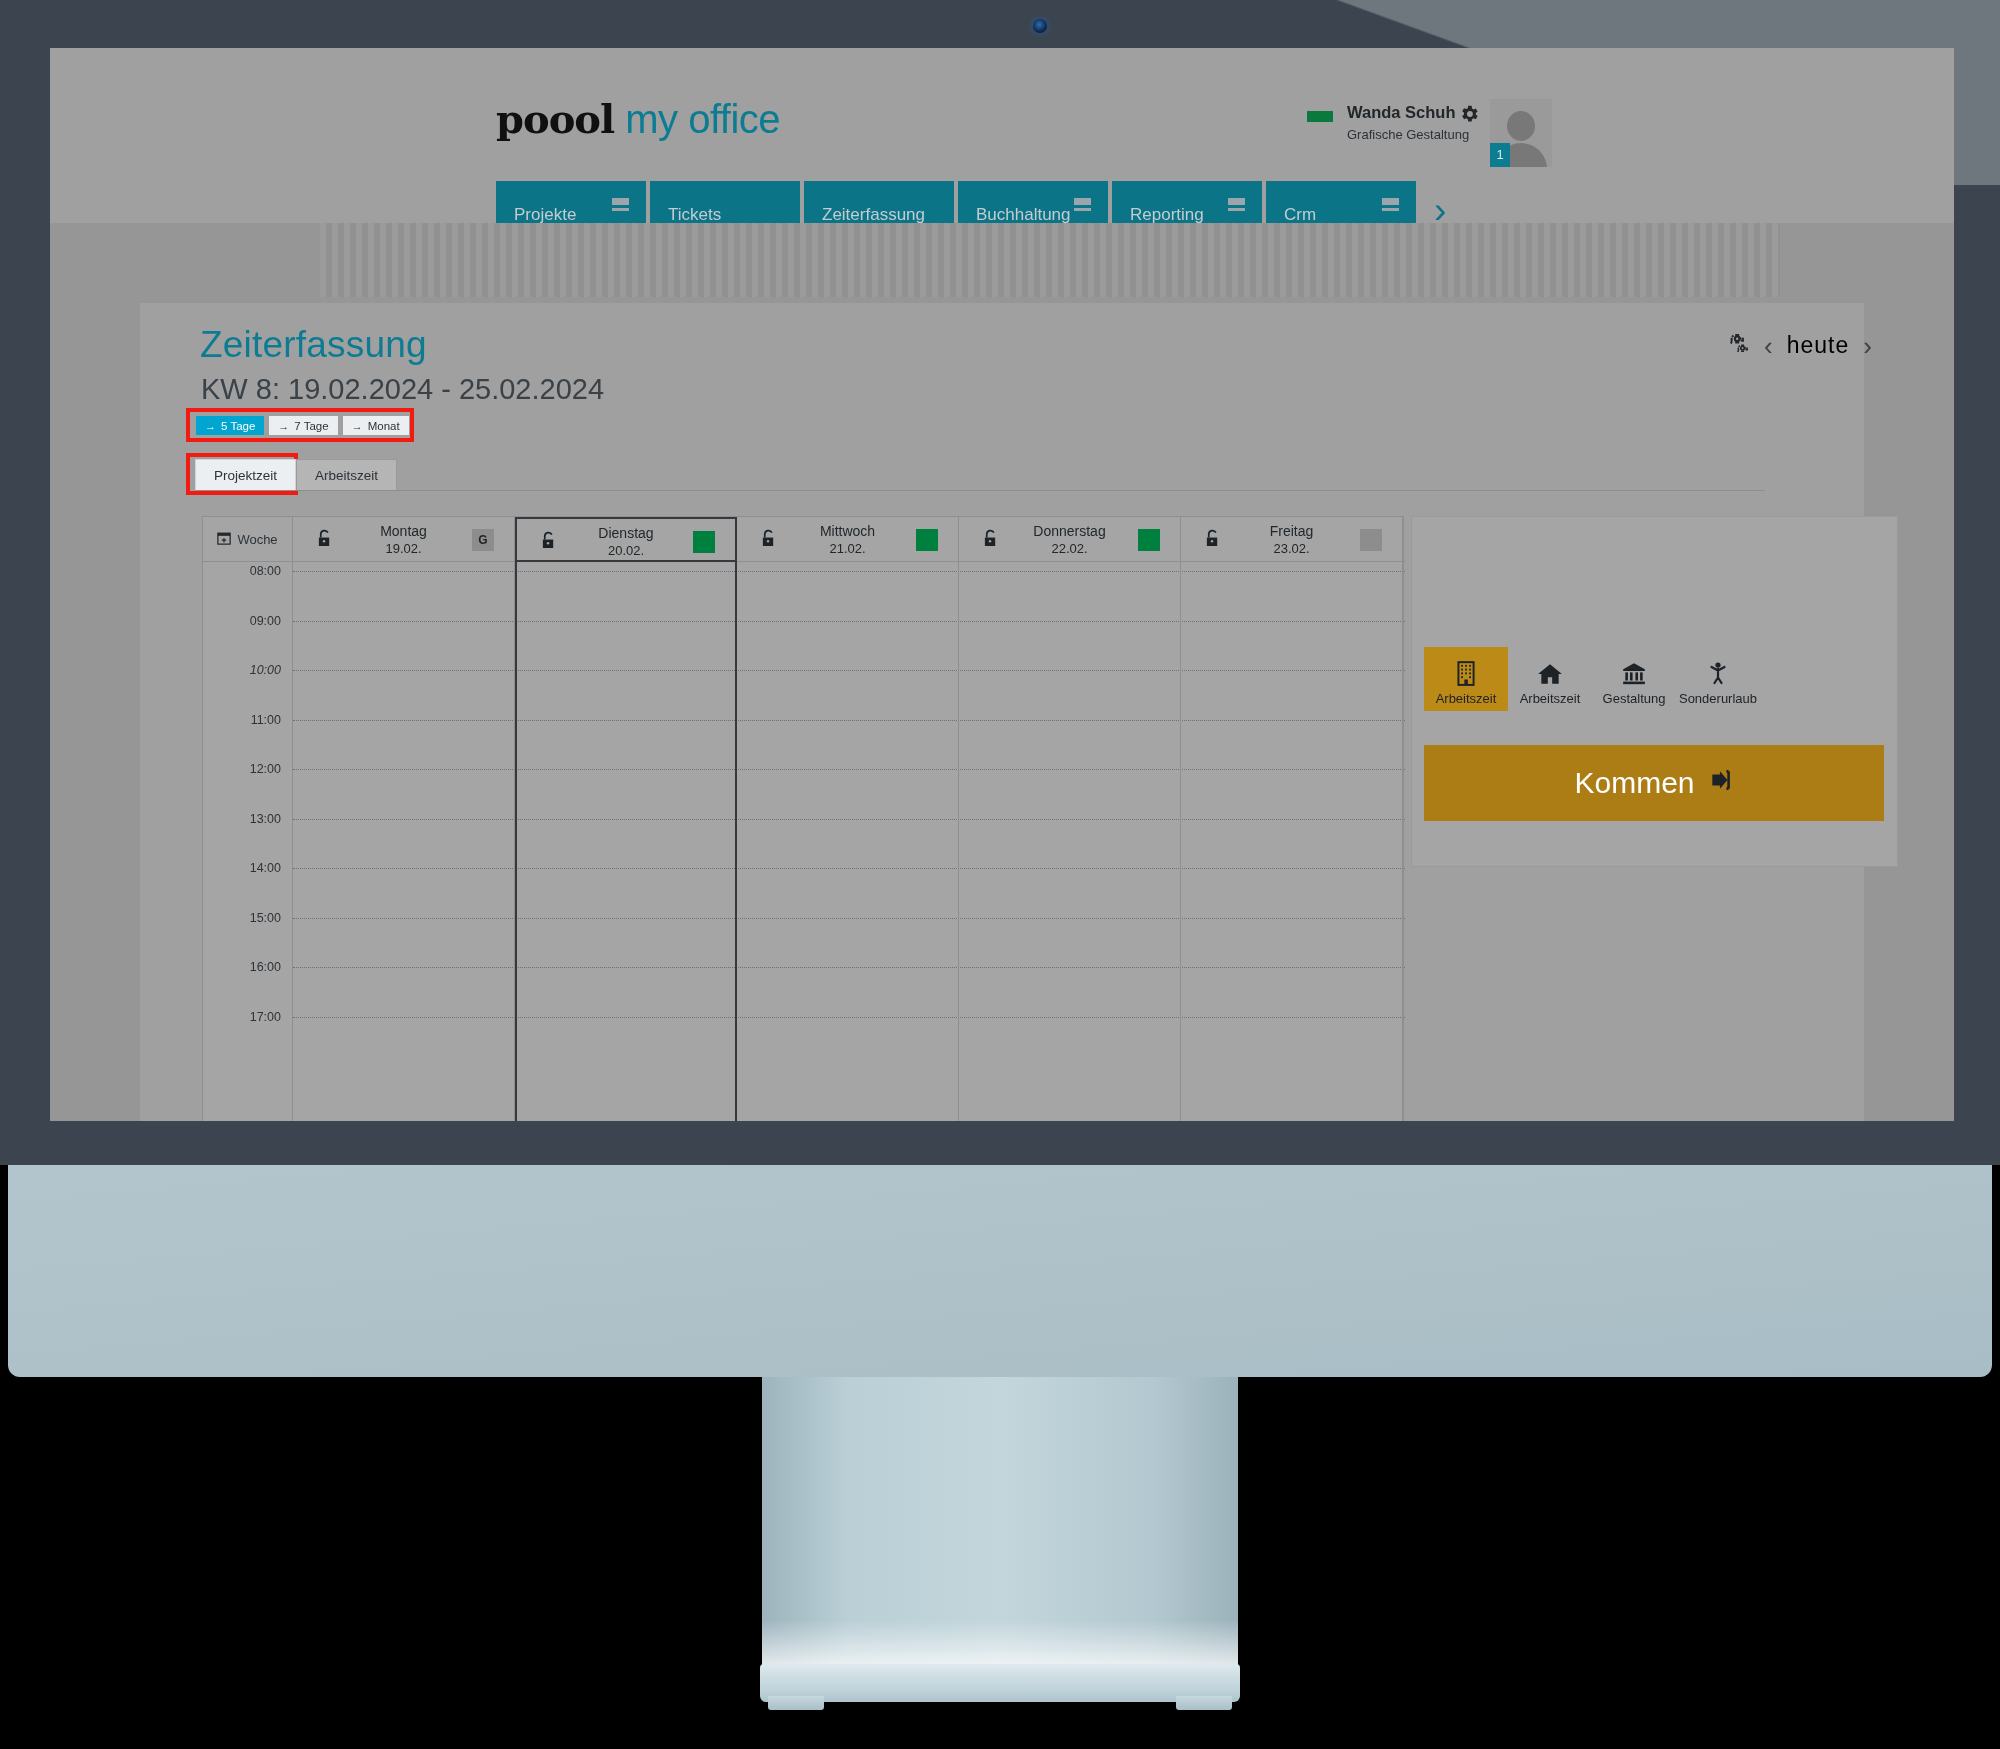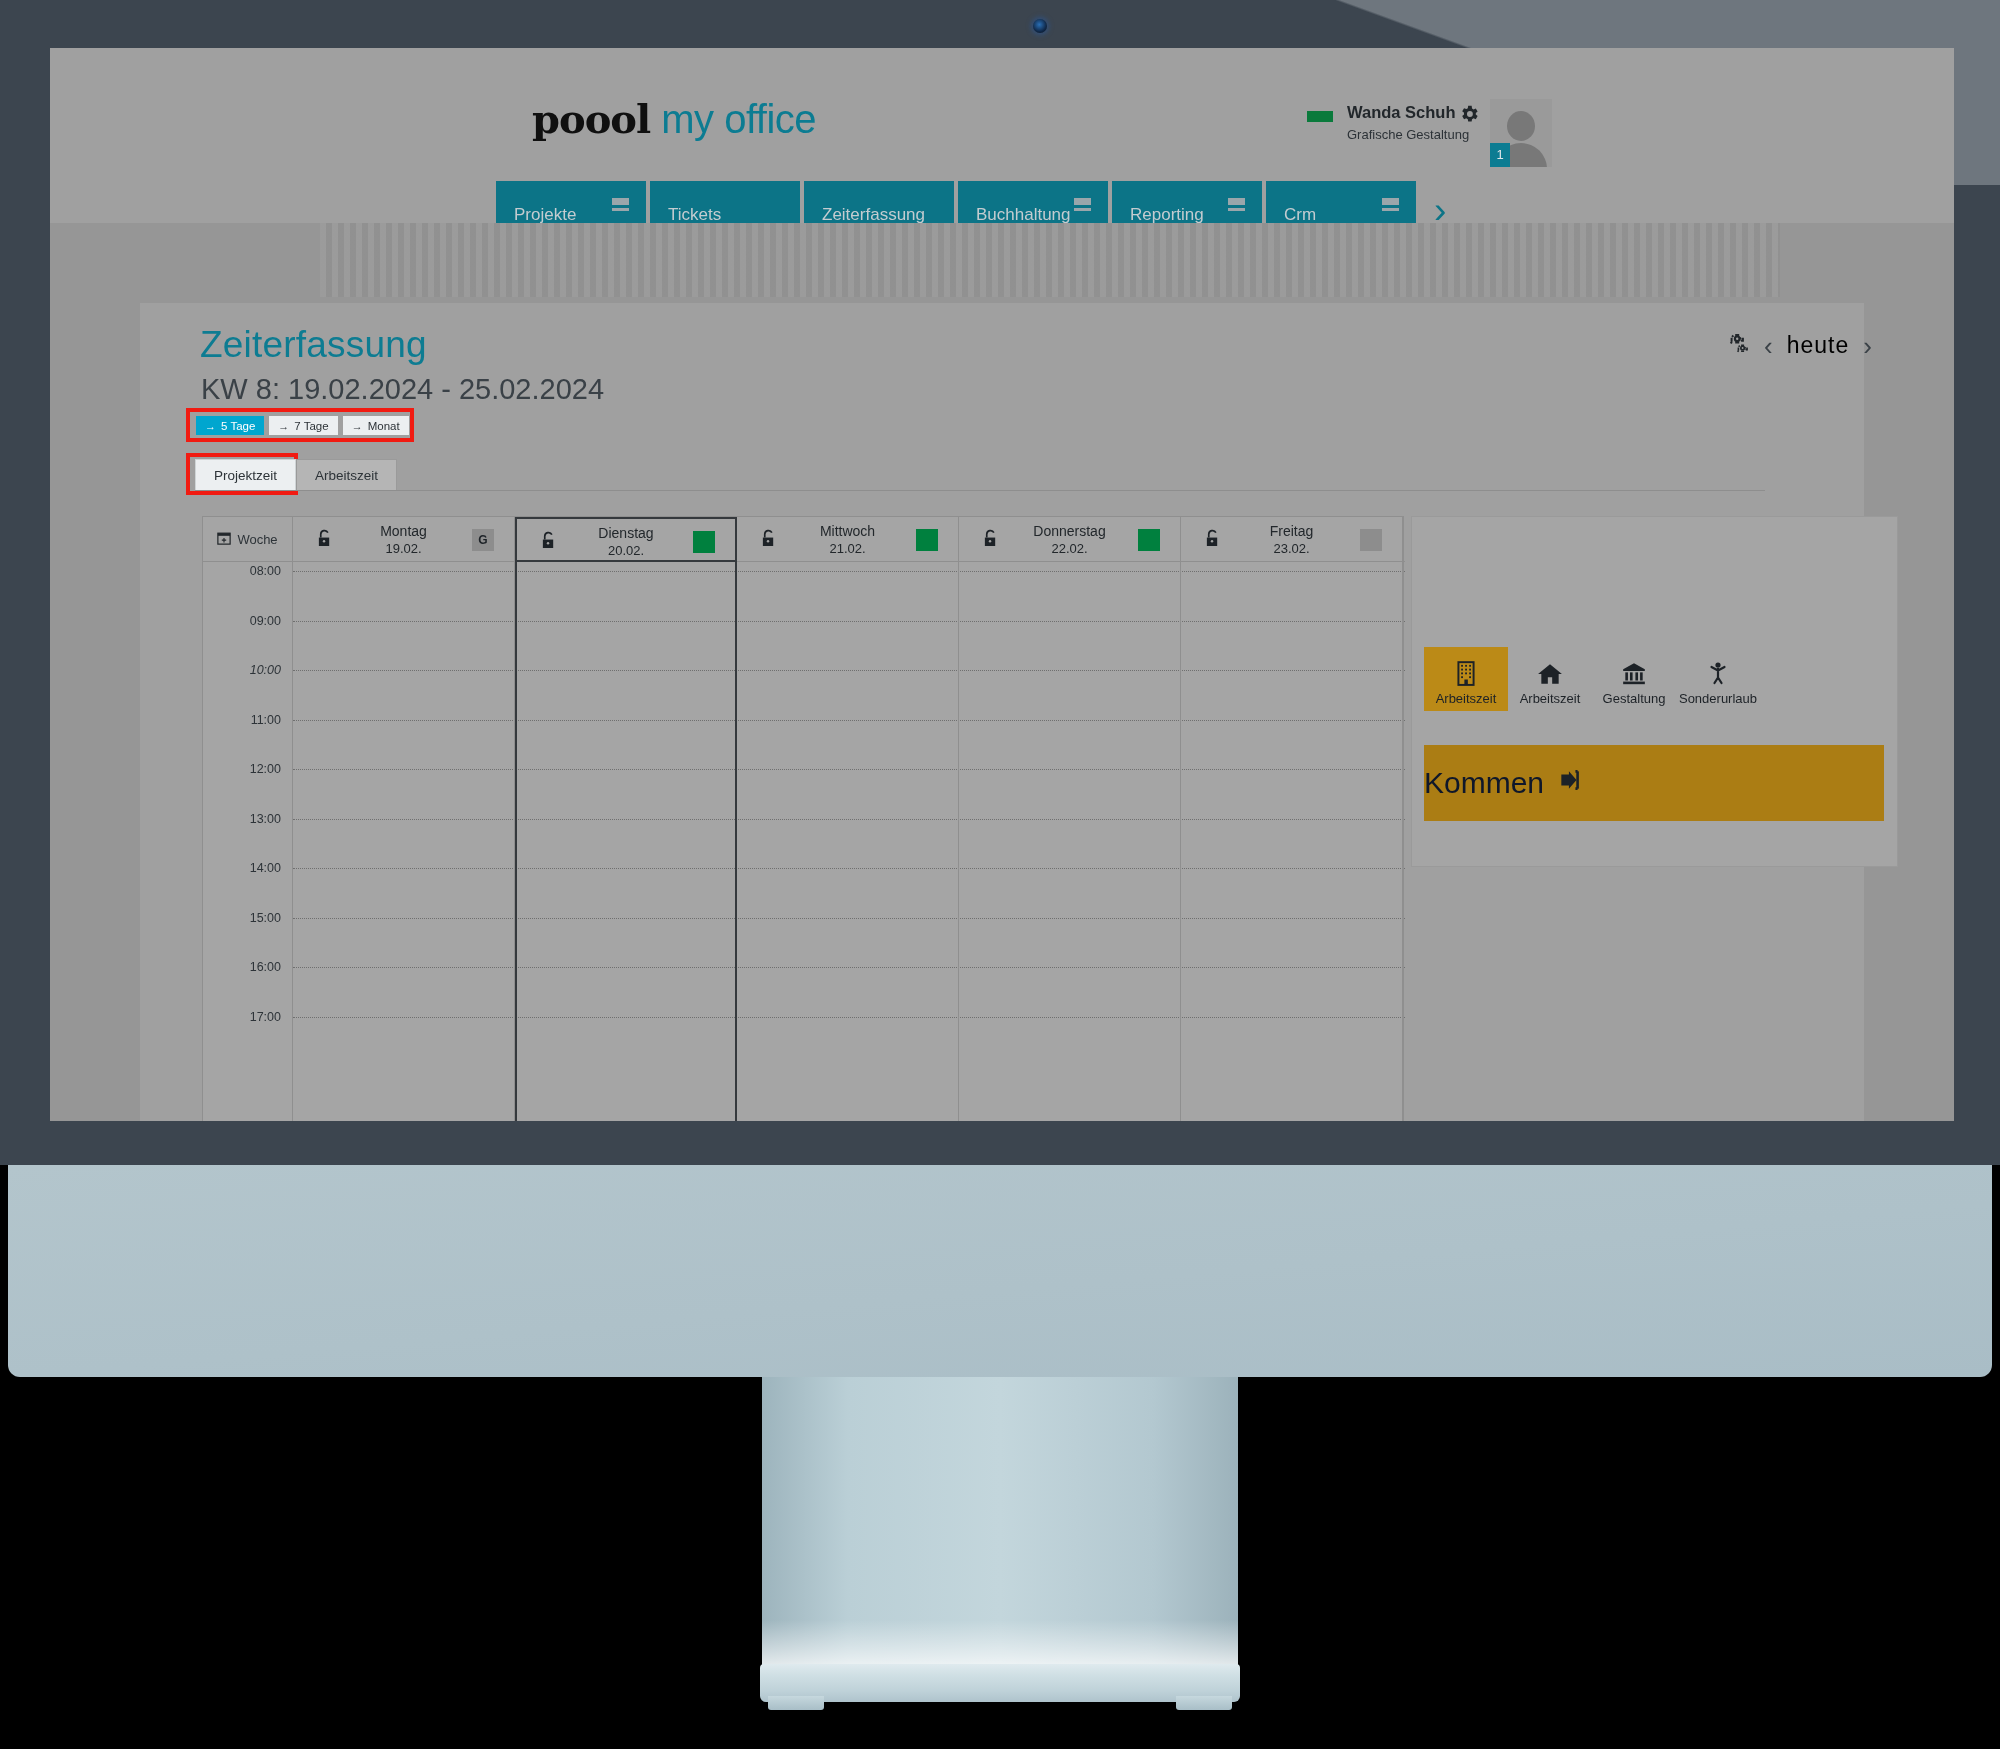--- a/index.html
+++ b/index.html
@@ -51,21 +51,21 @@
     border-radius: 4px 4px 6px 6px;
   }
   .foot { position: absolute; top: 1696px; width: 56px; height: 14px;
     background: linear-gradient(180deg, #c6d8de 0%, #a8bec7 100%); border-radius: 0 0 3px 3px; }
   .foot.left { left: 768px; }
   .foot.right { left: 1176px; }
 
   
   .app-header { position: absolute; left: 0; top: 0; width: 1904px; height: 175px; background: #a0a0a0; }
   .logo { position: absolute; left: 446px; top: 47px; font-size: 40px; letter-spacing: -0.5px; white-space: nowrap; }
-  .logo .poool { font-family: "DejaVu Serif", serif; font-weight: 700; color: #101010; letter-spacing: -1px; margin-left: 36px; }
+  .logo .poool { font-family: "DejaVu Serif", serif; font-weight: 700; color: #101010; letter-spacing: -1px; }
   .logo .myoffice { color: #0c7c92; font-weight: 400; margin-left: 11px; }
 
   .user-box { position: absolute; left: 1200px; top: 55px; width: 250px; height: 75px; }
   .user-status { position: absolute; left: 57px; top: 8px; width: 26px; height: 11px; background: #0a7a3c; }
   .user-name { position: absolute; left: 97px; top: 0px; font-size: 16.5px; font-weight: 700; color: #22272b; white-space: nowrap; }
   .user-role { position: absolute; left: 97px; top: 24px; font-size: 13px; color: #2c3237; white-space: nowrap; }
   .gear-user { position: absolute; left: 208px; top: 0px; width: 22px; height: 22px; }
   .avatar { position: absolute; left: 240px; top: -4px; width: 62px; height: 68px; background: #9a9a9a; overflow: hidden; }
   .avatar .head { position: absolute; left: 17px; top: 12px; width: 28px; height: 30px; border-radius: 50%; background: #787878; }
   .avatar .shoulders { position: absolute; left: 5px; top: 44px; width: 52px; height: 34px; border-radius: 26px 26px 0 0; background: #787878; }
@@ -146,22 +146,22 @@
   .clock-date { position: absolute; left: 0; right: 0; top: 73px; text-align: center; font-size: 25px; color: #2d3338; }
 
   .mode-row { position: absolute; left: 12px; top: 130px; display: flex; align-items: flex-start; }
   .mode-item { width: 84px; height: 64px; position: relative; display: flex; flex-direction: column;
     align-items: center; justify-content: flex-end; padding-bottom: 5px; }
   .mode-item.active { background: #bb8a17; }
   .mode-icon { height: 30px; display: flex; align-items: flex-end; justify-content: center; margin-bottom: 4px; }
   .mode-label { font-size: 13px; color: #1d2227; white-space: nowrap; }
 
   .kommen-btn { position: absolute; left: 12px; top: 228px; width: 460px; height: 76px; background: #ab7d14;
-    display: flex; align-items: center; gap: 13px;
-    font-size: 30px; color: #0f172a; }
+    display: flex; align-items: center; justify-content: center; gap: 13px;
+    font-size: 30px; color: #ffffff; }
 </style>
 </head>
 <body>
 
 <div id="monitor-frame">
   <div class="bezel">
     <div class="bezel-sheen"></div>
   </div>
   <div class="webcam"></div>
 

